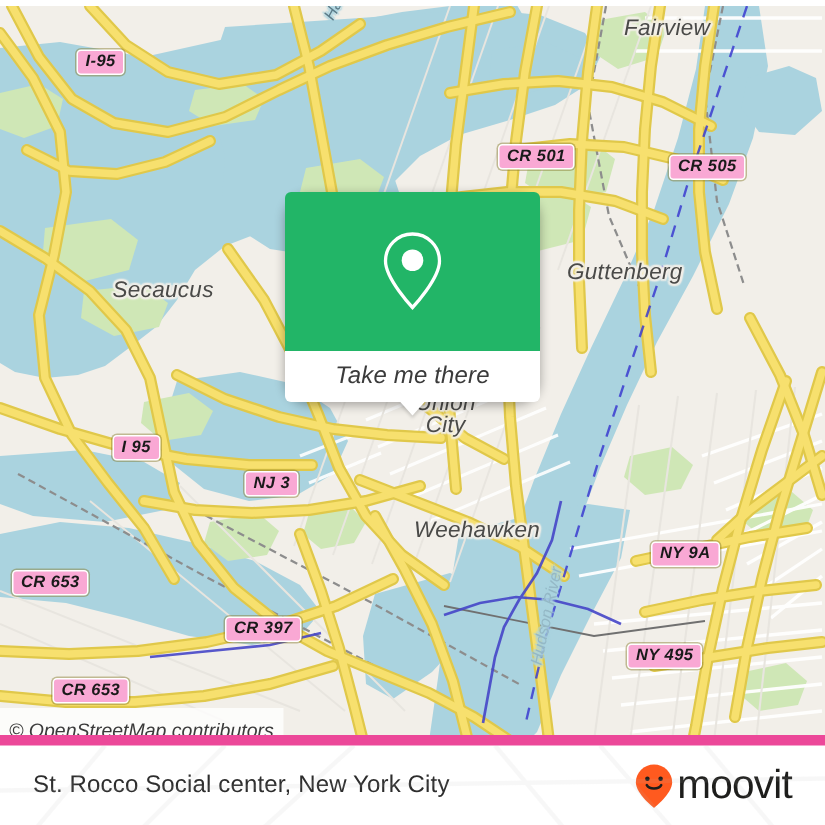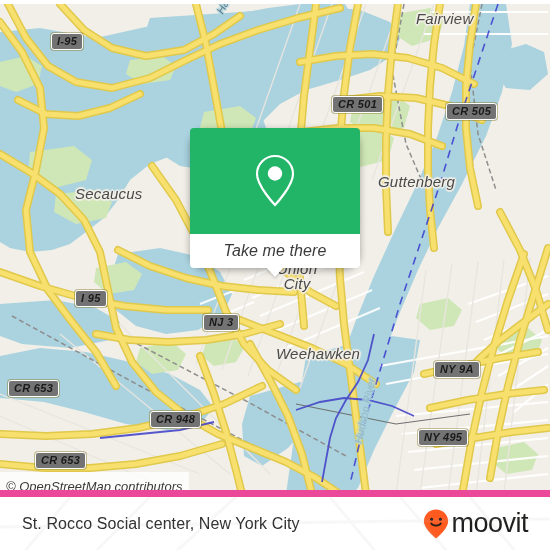--- a/index.html
+++ b/index.html
@@ -26,21 +26,21 @@
   .city-label.two{line-height:15px;text-align:center;}
 
   .river-label{
     position:absolute;color:#5b7b88;font-size:11px;white-space:nowrap;
     text-shadow:1.4px 0 1px #aad3df,-1.4px 0 1px #aad3df,0 1.4px 1px #aad3df,0 -1.4px 1px #aad3df;
   }
   .river-label.faint{color:#94b8c6;}
 
   
   .shield{
-    position:absolute;background:#737373;border:1.6px solid #fff;border-radius:3px;
+    position:absolute;background:#f9a8d4;border:1.6px solid #fff;border-radius:3px;
     color:#1a1a1a;font-size:11px;font-weight:bold;padding:1px 5px 2px 5px;
     white-space:nowrap;box-shadow:0 0 0 1px rgba(130,120,40,.45);
     letter-spacing:.3px;
   }
 
   
   .card{
     position:absolute;left:190px;top:124px;width:170px;
     border-radius:16px;overflow:visible;
     box-shadow:0 2px 7px rgba(0,0,0,.33);
@@ -327,23 +327,23 @@
         </div>
         <div class="river-label" style="left: 214px; top: 6px; transform: rotate(-62deg); transform-origin: left top;">Hackensack River</div>
         <div class="river-label faint" style="left: 352px; top: 438px; transform: rotate(-78deg); transform-origin: left top;">Hudson River</div>
       </div>
 
     <div class="layer" id="shields">
         <div class="shield" style="left: 51px; top: 29px;">I-95</div>
         <div class="shield" style="left: 332px; top: 92px;">CR 501</div>
         <div class="shield" style="left: 446px; top: 99px;">CR 505</div>
         <div class="shield" style="left: 75px; top: 286px;">I 95</div>
-        <div class="shield" style="left: 163px; top: 310px; margin-left: 40px;">NJ 3</div>
+        <div class="shield" style="left: 163px; top: 310px;">NJ 3</div>
         <div class="shield" style="left: 8px; top: 376px;">CR 653</div>
-        <div class="shield" style="left: 150px; top: 407px;">CR 948</div>
+        <div class="shield" style="left: 150px; top: 407px;">CR 397</div>
         <div class="shield" style="left: 35px; top: 448px;">CR 653</div>
         <div class="shield" style="left: 434px; top: 357px; text-align: right;">NY 9A</div>
         <div class="shield" style="left: 418px; top: 425px;">NY 495</div>
       </div>
 
     <div class="card">
       <div class="card-top">
         <svg class="pin-icon" viewBox="0 0 46 56">
           <path d="M23 3 C13 3 5 11 5 21 C5 33 23 52 23 52 C23 52 41 33 41 21 C41 11 33 3 23 3 Z" fill="none" stroke="#ffffff" stroke-width="2.2"></path>
           <circle cx="23" cy="20.5" r="7.2" fill="#ffffff"></circle>

